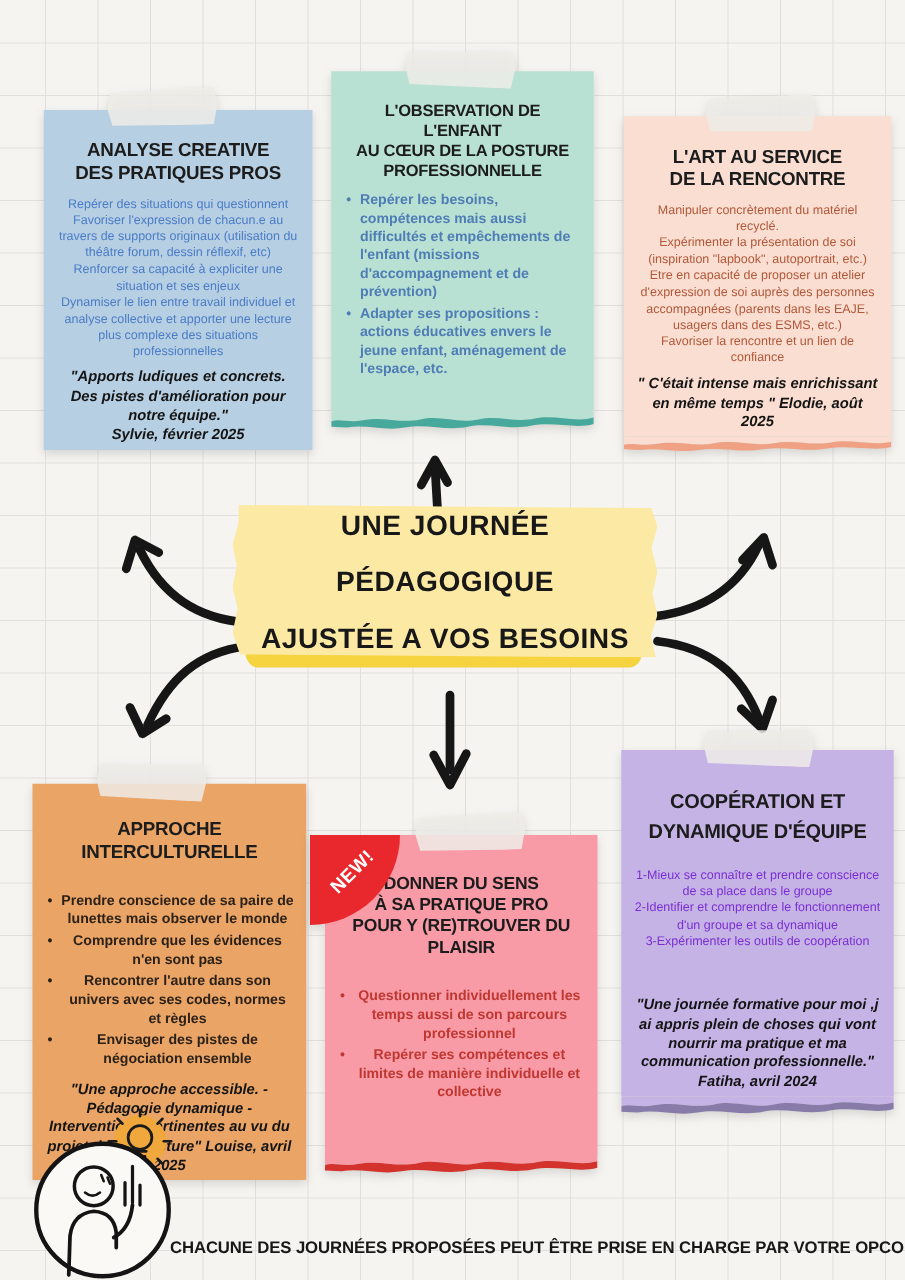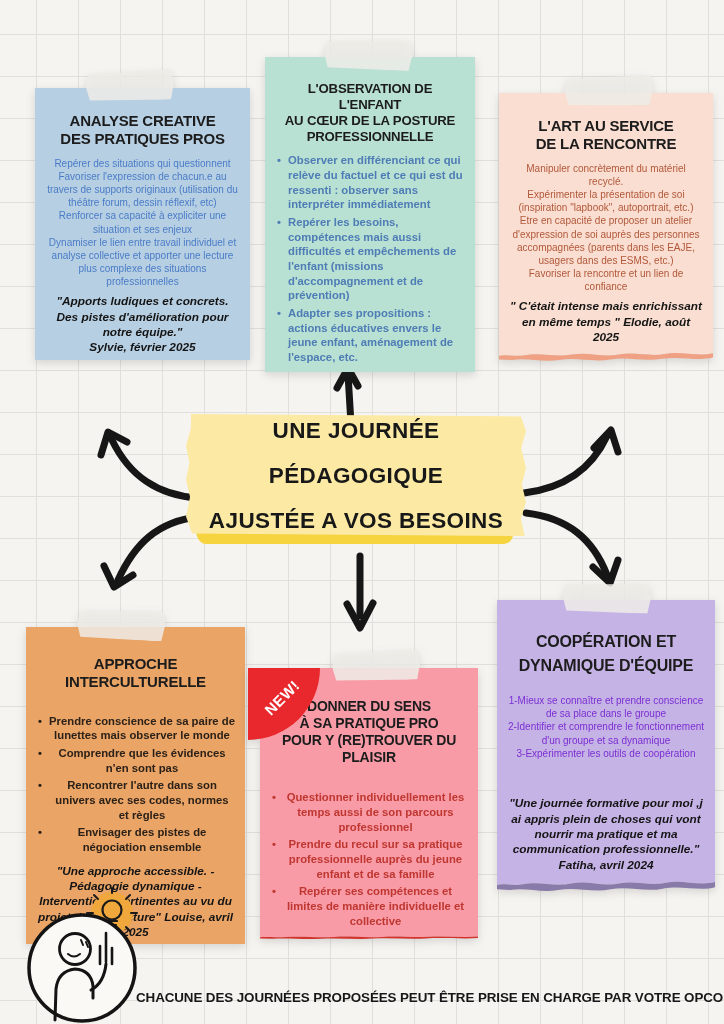--- a/index.html
+++ b/index.html
@@ -25,21 +25,21 @@
   .bullets li { position:relative; padding-left:13px; font-size:11.3px; line-height:1.3; font-weight:700; margin-bottom:3px; }
   .bullets li::before { content:"•"; position:absolute; left:2px; top:0; }
   .bullets.centered li { text-align:center; }
   .torn { width:100%; height:16px; display:block; }
   
   .tape { position:absolute; width:88px; height:30px; top:-17px; left:50%;
     background:rgba(238,236,231,.85); box-shadow:0 1px 2px rgba(0,0,0,.12);
     clip-path:polygon(3% 8%, 97% 0%, 100% 45%, 96% 100%, 4% 94%, 0% 50%);
   }
   
-  .center-group { position:absolute; left:186px; top:414px; width:340px; height:122px; z-index:3; }
+  .center-group { position:absolute; left:186px; top:404px; width:340px; height:122px; z-index:3; }
   .center-strip { position:absolute; left:10px; right:12px; bottom:-8px; height:20px; border-radius:0 0 10px 10px / 0 0 14px 14px; }
   .center-tape { position:absolute; inset:0; display:flex; align-items:center; justify-content:center;
     clip-path:polygon(1.5% 0%, 98.5% 2%, 100% 14%, 98.6% 28%, 100% 44%, 98.8% 58%, 100% 72%, 98.5% 86%, 99.6% 100%, 1.8% 98%, 0% 84%, 1.2% 68%, 0% 54%, 1% 40%, 0% 26%, 1.4% 12%);
   }
   .center-title { font-size:22.5px; font-weight:700; letter-spacing:.4px; line-height:2.0; text-align:center; white-space:pre-line; color:#181818; }
   
   .new-badge { position:absolute; left:0; top:0; width:72px; height:72px; border-radius:0 0 100% 0; z-index:4; }
   .new-badge span { position:absolute; left:13px; top:21px; transform:rotate(-45deg); color:#fff; font-weight:700; font-size:15px; letter-spacing:.5px; }
   
   .overlay { position:absolute; left:0; top:0; z-index:1; pointer-events:none; }
@@ -99,21 +99,20 @@
     </svg>
   </div>
 
   <div class="note note-layer t-small" style="left:253px; top:57px; width:222px; height:288px;">
     <div class="tape" style="transform:translateX(-45%) rotate(1.5deg);"></div>
     <div class="note-body" style="background-color: rgb(185, 225, 211);">
       <h2 class="note-title">L'OBSERVATION DE L'ENFANT
 AU CŒUR DE LA POSTURE
 PROFESSIONNELLE</h2>
       <ul class="bullets" style="color: rgb(78, 124, 181);">
-        <li>Observer en différenciant ce qui relève du factuel et ce qui est du ressenti : observer sans interpréter immédiatement</li>
         <li>Repérer les besoins, compétences mais aussi difficultés et empêchements de l'enfant (missions d'accompagnement et de prévention)</li>
         <li>Adapter ses propositions : actions éducatives envers le jeune enfant, aménagement de l'espace, etc.</li>
       </ul>
     </div>
     <svg class="torn" viewBox="0 0 200 22" preserveAspectRatio="none">
       <path d="M0,0 H200 V7 C185,13 170,3 155,8 C140,13 128,4 112,9 C96,14 84,4 68,9 C52,14 40,5 24,10 C14,13 6,8 0,11 Z" fill="#b9e1d3"></path>
       <path d="M0,11 C6,8 14,13 24,10 C40,5 52,14 68,9 C84,4 96,14 112,9 C128,4 140,13 155,8 C170,3 185,13 200,7 V14 C186,20 170,11 152,16 C136,21 120,12 104,17 C88,22 72,13 56,18 C40,22 26,14 12,18 L0,17 Z" fill="#47a99b"></path>
     </svg>
   </div>
 
@@ -166,21 +165,20 @@
     <div class="new-badge" style="background-color: rgb(232, 40, 44);">
       <span>NEW!</span>
     </div>
     <div class="note-body" style="padding-top: 30px; background-color: rgb(248, 155, 167);">
       <h2 class="note-title">DONNER DU SENS
 À SA PRATIQUE PRO
 POUR Y (RE)TROUVER DU
 PLAISIR</h2>
       <ul class="bullets centered" style="margin-top: 16px; color: rgb(191, 55, 48);">
         <li>Questionner individuellement les temps aussi de son parcours professionnel</li>
-        <li>Prendre du recul sur sa pratique professionnelle auprès du jeune enfant et de sa famille</li>
         <li>Repérer ses compétences et limites de manière individuelle et collective</li>
       </ul>
     </div>
     <svg class="torn" viewBox="0 0 200 22" preserveAspectRatio="none">
       <path d="M0,0 H200 V7 C185,13 170,3 155,8 C140,13 128,4 112,9 C96,14 84,4 68,9 C52,14 40,5 24,10 C14,13 6,8 0,11 Z" fill="#f89ba7"></path>
       <path d="M0,11 C6,8 14,13 24,10 C40,5 52,14 68,9 C84,4 96,14 112,9 C128,4 140,13 155,8 C170,3 185,13 200,7 V14 C186,20 170,11 152,16 C136,21 120,12 104,17 C88,22 72,13 56,18 C40,22 26,14 12,18 L0,17 Z" fill="#d3322d"></path>
     </svg>
   </div>
 
   <div class="note note-layer" style="left:485px; top:600px; width:230px; height:293px;">

